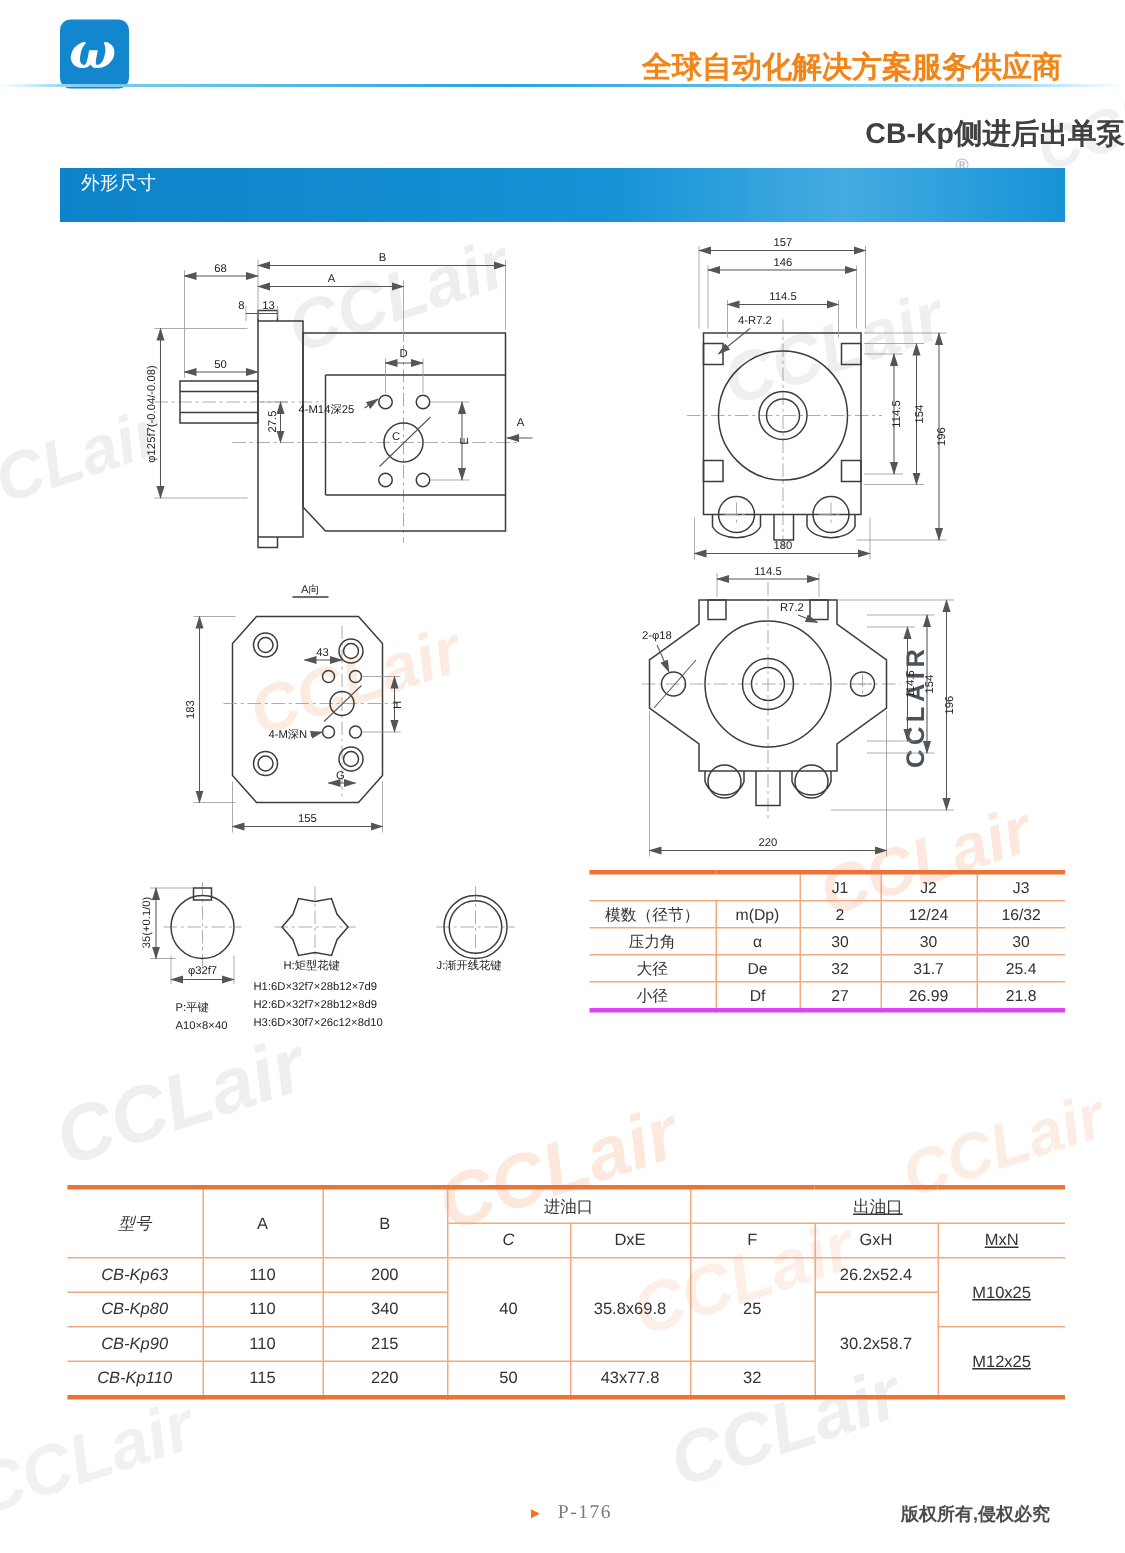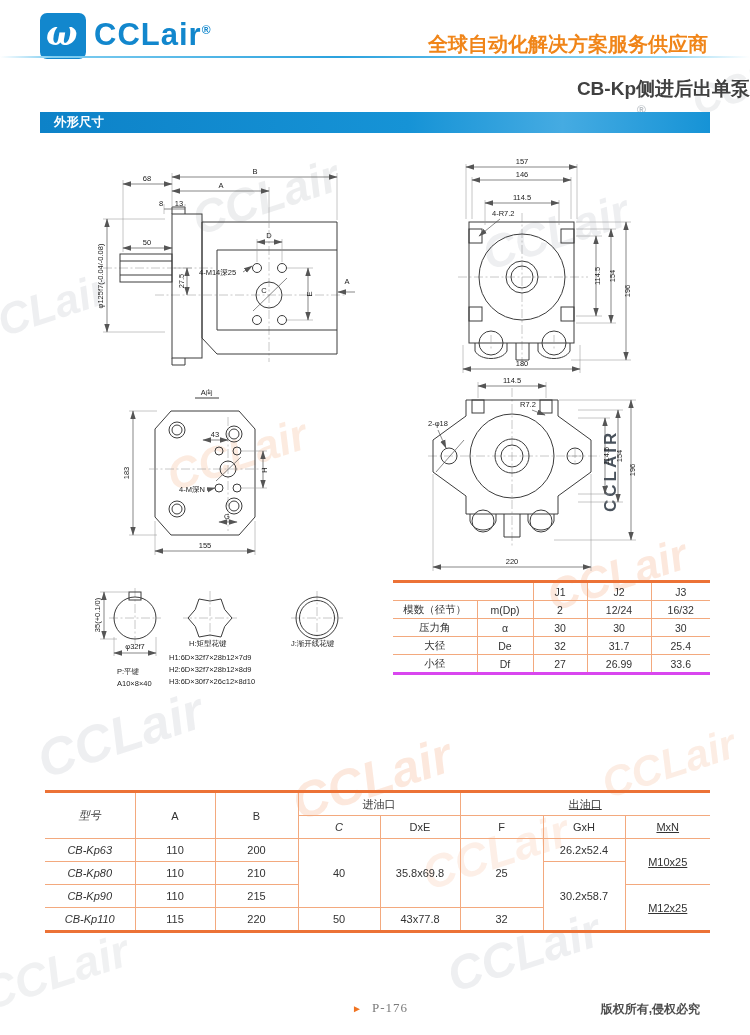--- a/index.html
+++ b/index.html
@@ -12,23 +12,23 @@
   .logo-glyph{position:absolute;left:6px;top:1px;color:#fff;font-size:33px;font-style:italic;
               font-weight:bold;font-family:"DejaVu Serif",serif;}
   .brand{position:absolute;left:94px;top:17px;font-size:31px;font-weight:bold;color:#1287cd;
          letter-spacing:1px;}
   .brand sup{font-size:12px;font-weight:bold;}
   .slogan{position:absolute;right:42px;top:31px;font-size:20px;font-weight:bold;color:#f08519;}
   .divider{position:absolute;left:0;top:56px;width:750px;height:2px;
            background:linear-gradient(90deg,#fff 0%,#7fcdf0 7%,#2ba2de 45%,#9bdaf4 90%,#fff 100%);}
   .title{position:absolute;left:0;top:76px;width:750px;text-align:right;font-size:19px;
          font-weight:bold;color:#404040;}
-  .banner{position:absolute;left:40px;top:112px;width:670px;height:21px;box-sizing:border-box;
+  .banner{position:absolute;left:40px;top:112px;width:670px;height:36px;box-sizing:border-box;
           background:linear-gradient(90deg,#0d82c8,#1693d6 55%,#45abe2 78%,#1693d6);
-          color:#fff;font-size:12.5px;font-weight:bold;line-height:21px;padding-left:14px;}
+          color:#fff;font-size:12.5px;font-weight:normal;line-height:21px;padding-left:14px;}
 
   
   .draw{position:absolute;}
   .ol{fill:none;stroke:#3c3c3c;stroke-width:1;}
   .dl{fill:none;stroke:#555;stroke-width:0.7;}
   .xl{fill:none;stroke:#999;stroke-width:0.55;}
   .cl{fill:none;stroke:#9a9a9a;stroke-width:0.55;stroke-dasharray:9 2.5 2 2.5;}
   .dt{font:7.5px "Liberation Sans",sans-serif;fill:#222;text-anchor:middle;}
   .dtl{font:7.5px "Liberation Sans",sans-serif;fill:#222;text-anchor:start;}
 
@@ -79,21 +79,20 @@
   <div class="wm" style="left:600px;top:740px;font-size:42px;color:rgba(238,142,84,0.16);">CCLair</div>
   <div class="wm" style="left:420px;top:825px;font-size:46px;color:rgba(238,142,84,0.14);">CCLair</div>
   <div class="wm" style="left:445px;top:925px;font-size:48px;color:rgba(140,150,158,0.15);">CCLair</div>
   <div class="wm" style="left:-20px;top:945px;font-size:46px;color:rgba(140,150,158,0.13);">CCLair</div>
   <div class="wm-v">CCLAIR</div>
   <div class="wm-reg">®</div>
 
   <div class="logo-box">
     <span class="logo-glyph">ω</span>
   </div>
-  <div class="brand"><span>CCLair</span><sup>®</sup></div>
   <div class="slogan">全球自动化解决方案服务供应商</div>
   <div class="divider"></div>
 
   <div class="title">CB-Kp侧进后出单泵</div>
   <div class="banner">外形尺寸</div>
 
   <svg class="draw" style="left:95px;top:162px" width="300" height="215" viewBox="0 0 300 215">
     <defs>
       <marker id="mE" markerWidth="9" markerHeight="7" refX="8" refY="3.5" orient="auto" markerUnits="userSpaceOnUse">
           <path d="M0,0.8 L8.6,3.5 L0,6.2 Z" fill="#555"></path>
@@ -368,21 +367,21 @@
       <td>De</td>
       <td>32</td>
       <td>31.7</td>
       <td>25.4</td>
     </tr>
     <tr>
       <td>小径</td>
       <td>Df</td>
       <td>27</td>
       <td>26.99</td>
-      <td>33.6</td>
+      <td>21.8</td>
     </tr>
   </tbody>
     </table>
 
   <table class="mtable">
     <colgroup>
         <col style="width:90px">
         <col style="width:80px">
         <col style="width:83px">
         <col style="width:82px">
@@ -412,21 +411,21 @@
       <td>200</td>
       <td rowspan="3">40</td>
       <td rowspan="3">35.8x69.8</td>
       <td rowspan="3">25</td>
       <td>26.2x52.4</td>
       <td rowspan="2" class="rend">M10x25</td>
     </tr>
     <tr>
       <td>CB-Kp80</td>
       <td>110</td>
-      <td>210</td>
+      <td>340</td>
       <td rowspan="3">30.2x58.7</td>
     </tr>
     <tr>
       <td>CB-Kp90</td>
       <td>110</td>
       <td>215</td>
       <td rowspan="2" class="rend">M12x25</td>
     </tr>
     <tr>
       <td>CB-Kp110</td>

